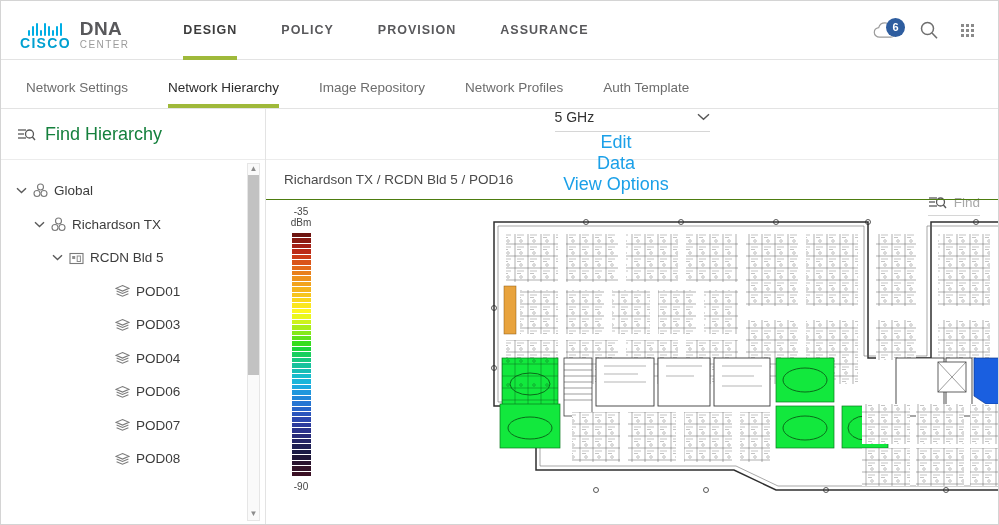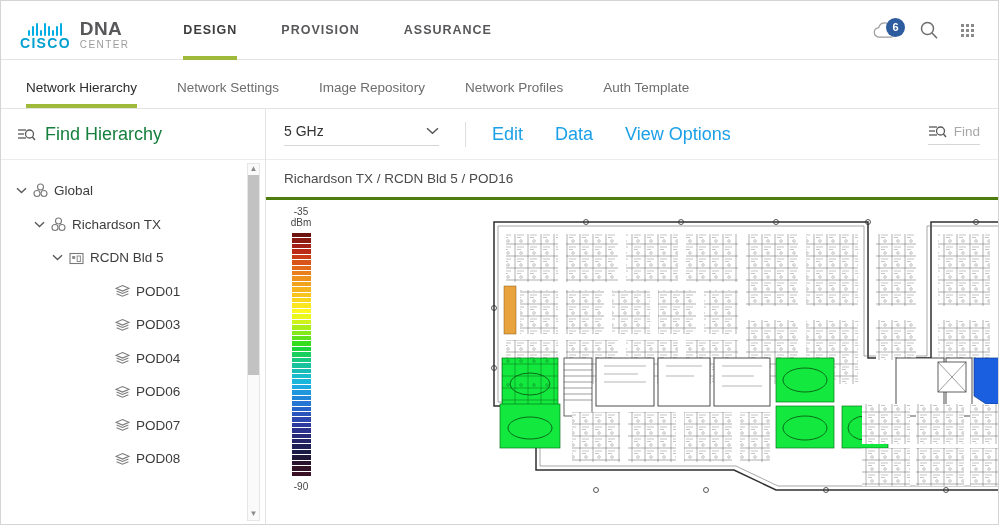--- a/index.html
+++ b/index.html
@@ -149,20 +149,21 @@
     height: 60%; background: #c2c2c2;
   }
 
   
   .mappanel { flex: 1; display: flex; flex-direction: column; min-width: 0; background: #fff; }
   .maptools {
     height: 51px; min-height: 51px;
     display: flex; align-items: center;
     padding: 0 18px; gap: 0;
     border-bottom: 1px solid #ececec;
+    flex-direction: column;
   }
   .sel {
     width: 155px; display: flex; align-items: center;
     justify-content: space-between;
     border-bottom: 1px solid #d6d6d6;
     padding-bottom: 6px; cursor: pointer;
   }
   .sel-val { font-size: 14px; color: #333; }
   .vdiv { width: 1px; height: 25px; background: #dedede; margin: 0 26px; }
   .link {
@@ -173,21 +174,21 @@
     margin-left: auto; display: flex; align-items: center; gap: 7px;
     border-bottom: 1px solid #d6d6d6; padding-bottom: 5px;
   }
   .find-right .ph { font-size: 13.5px; color: #a8a8a8; }
 
   .crumb {
     height: 40px; min-height: 40px;
     display: flex; align-items: center;
     padding: 0 18px;
     font-size: 13.5px; color: #4a4a4a;
-    border-bottom: 3px solid #4d7c0f;
+    border-bottom: 1px solid #4d7c0f;
   }
   .canvas { flex: 1; position: relative; overflow: hidden; }
 
   
   .heat {
     position: absolute; left: 12px; top: 6px;
     display: flex; flex-direction: column; align-items: center;
     width: 46px;
   }
   .heat-lab { font-size: 10px; color: #444; text-align: center; line-height: 11px; }
@@ -225,20 +226,21 @@
         <div class="cisco-word">CISCO</div>
       </div>
       <div class="dna-block">
         <div class="dna-top">DNA</div>
         <div class="dna-sub">CENTER</div>
       </div>
     </div>
 
     <div class="mainnav">
       <div class="mainnav-item active">DESIGN</div>
+      <div class="mainnav-item">POLICY</div>
       <div class="mainnav-item">PROVISION</div>
       <div class="mainnav-item">ASSURANCE</div>
     </div>
 
     <div class="topbar-right">
       <div class="cloud-badge">
         <svg width="24" height="17" viewBox="0 0 24 17">
           <path d="M6.6 15.2h11.2c2.6 0 4.7-2 4.7-4.5 0-2.3-1.8-4.2-4.1-4.5-.5-3-3.2-5.3-6.4-5.3-3 0-5.6 2-6.3 4.8C3.2 6.1 1.3 8 1.3 10.4c0 2.6 2.3 4.8 5.3 4.8z" fill="none" stroke="#9b9b9b" stroke-width="1.2"></path>
         </svg>
         <div class="badge-count">6</div>
@@ -259,22 +261,22 @@
             <span></span>
           <span></span>
             <span></span>
             <span></span>
         </div>
       </div>
     </div>
   </div>
 
   <div class="subnav">
+    <div class="subnav-item">Network Settings</div>
     <div class="subnav-item active">Network Hierarchy</div>
-    <div class="subnav-item">Network Settings</div>
     <div class="subnav-item">Image Repository</div>
     <div class="subnav-item">Network Profiles</div>
     <div class="subnav-item">Auth Template</div>
   </div>
 
   <div class="body-row">
 
     <div class="sidebar">
       <div class="find-hier">
         <svg width="19" height="15" viewBox="0 0 19 15">

